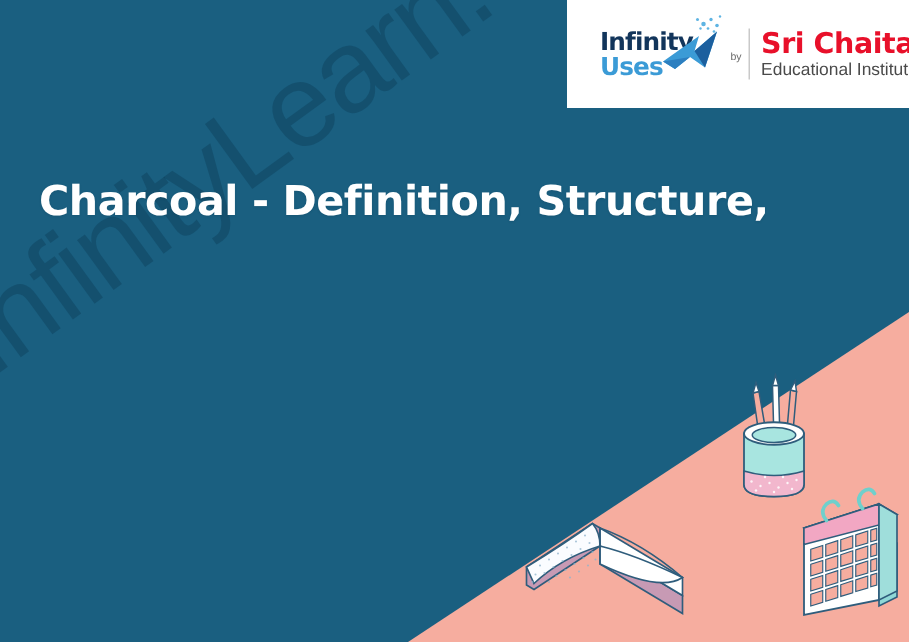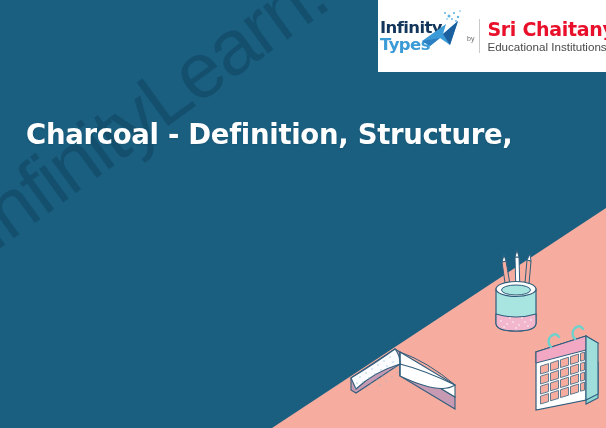--- a/index.html
+++ b/index.html
@@ -39,21 +39,21 @@
   
   .logo-box{
     position:absolute;
     left:378px;top:0;
     width:228px;height:72px;
     background:#ffffff;
     z-index:6;
     display:flex;
     align-items:center;
     box-sizing:border-box;
-    padding:0 4px 0 0;
+    padding:0 4px 0 20px;
   }
   .logo-left{
     position:relative;
     width:88px;height:58px;
     flex:0 0 88px;
   }
   .il-text{
     position:absolute;left:2px;top:13px;
     font-family:"DejaVu Sans", sans-serif;
     font-weight:bold;
@@ -253,21 +253,21 @@
 
   <div class="headline">
     <div>Charcoal - Definition, Structure,</div>
   </div>
 
   <div class="logo-box">
 
     <div class="logo-left">
       <div class="il-text">
         <span>Infinity</span>
-        <span class="learn">Types</span>
+        <span class="learn">Uses</span>
       </div>
       <svg class="logo-swoosh" viewBox="0 0 52 52">
         <path d="M6 34 L30 17 L27 27 L42 14 L34 38 L24 31 L14 39 Z" fill="#3b9bd6"></path>
         <path d="M27 27 L42 14 L34 38 Z" fill="#1c5f9e"></path>
         <path d="M6 34 L24 31 L14 39 Z" fill="#2c7fc0"></path>
         <g fill="#5fb4e3">
           <circle cx="33" cy="9" r="1.5"></circle>
             <circle cx="38" cy="6" r="1.1"></circle>
           <circle cx="29" cy="6" r="1"></circle>
             <circle cx="42" cy="10" r="1.2"></circle>

